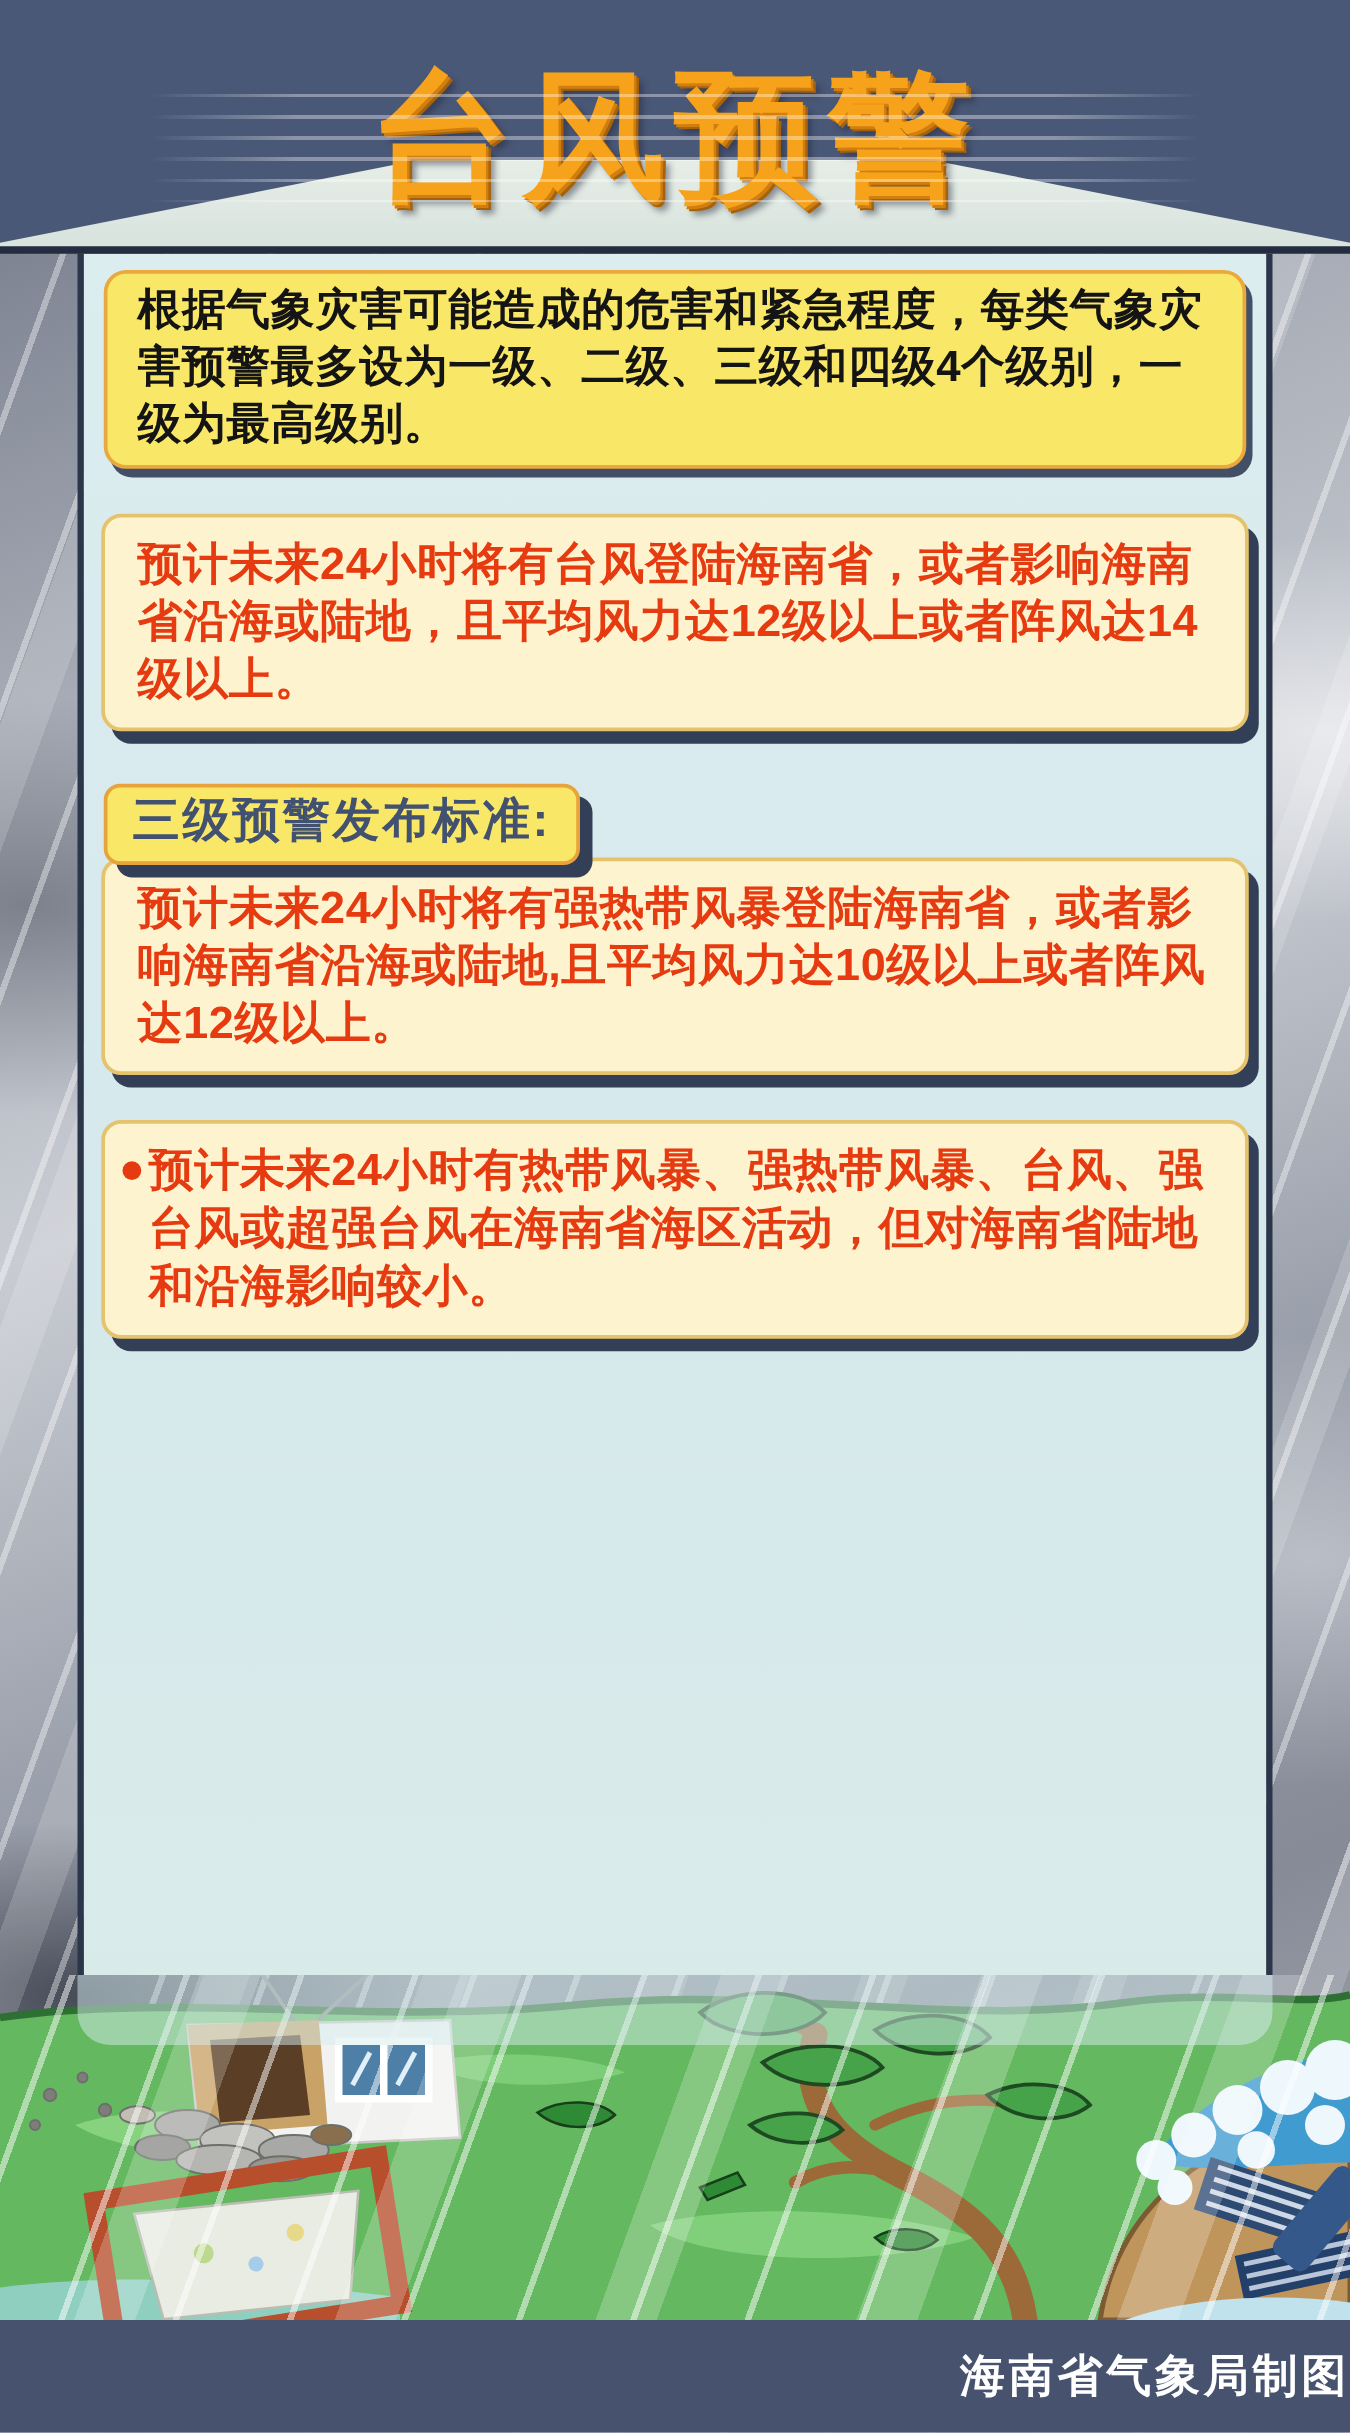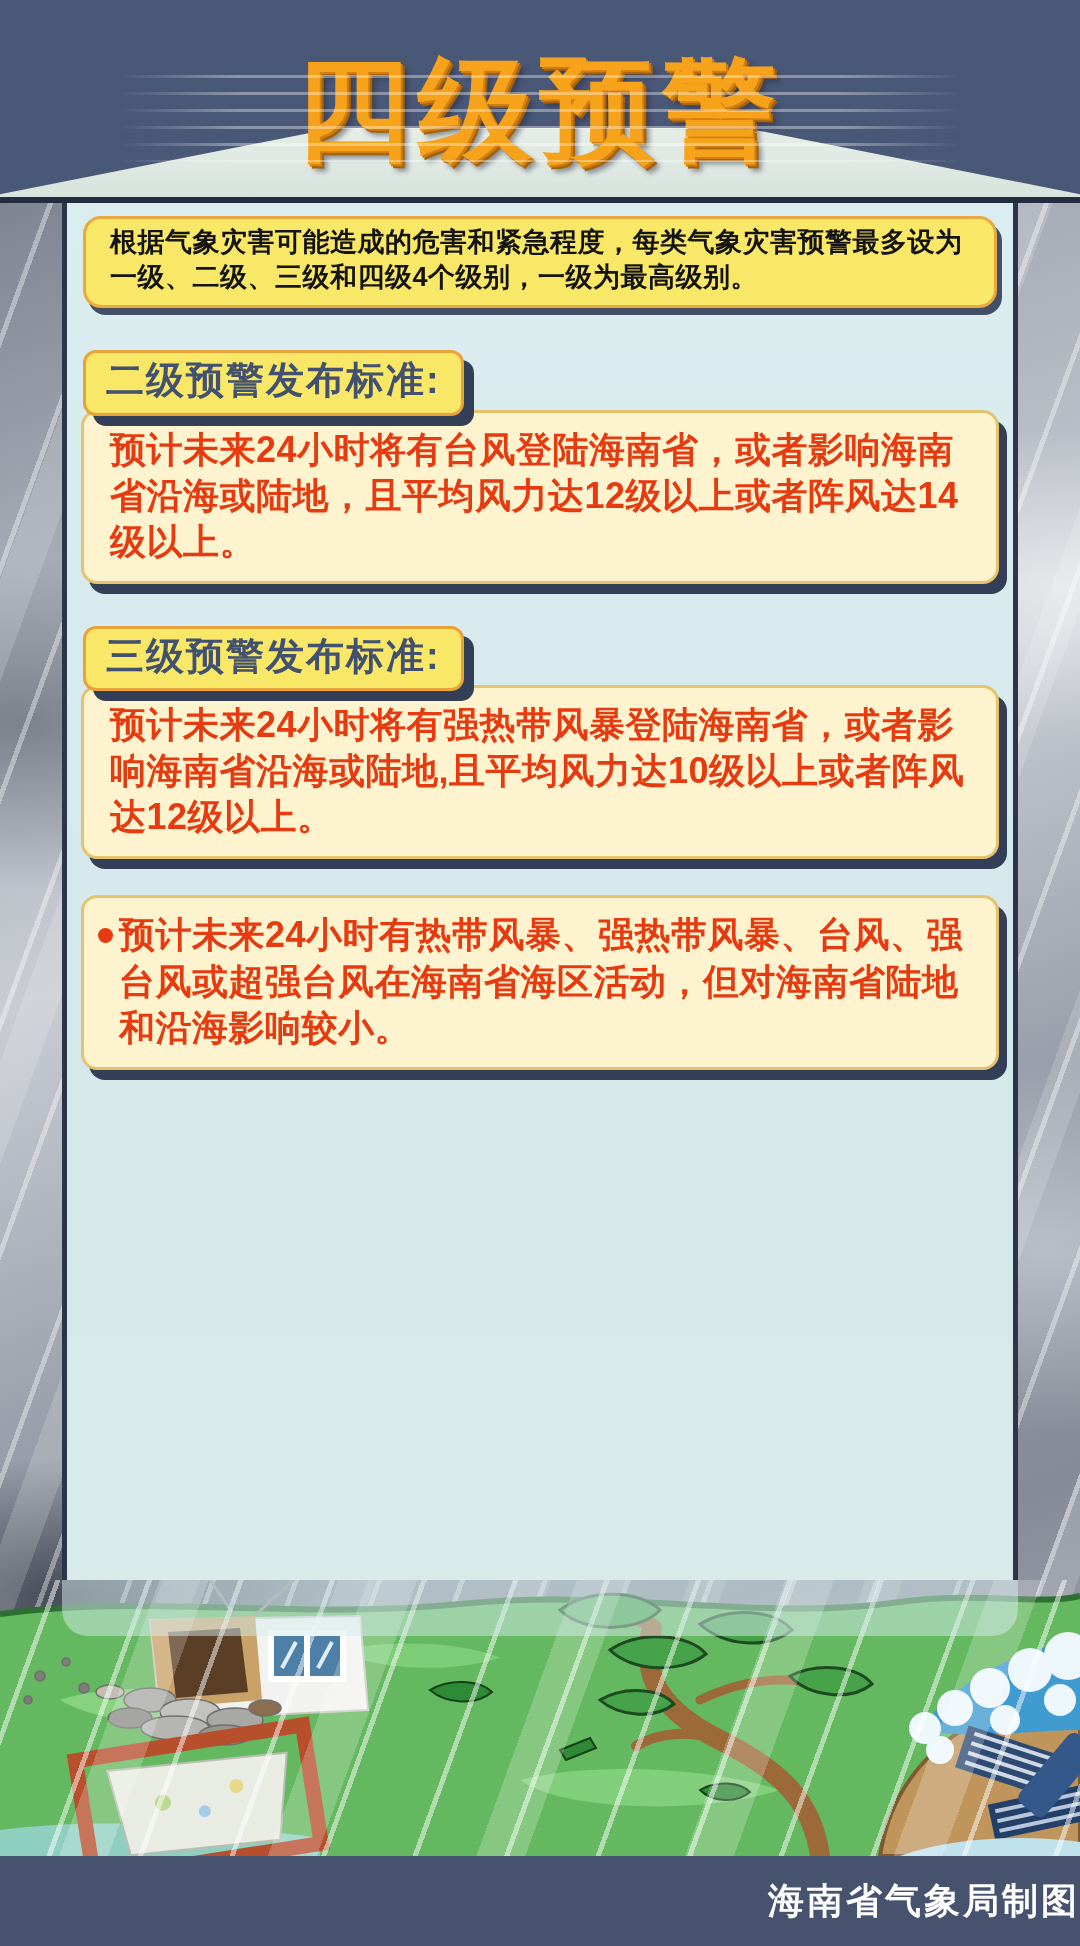--- a/index.html
+++ b/index.html
@@ -48,21 +48,21 @@
   .panel{
     position:absolute;left:62px;top:203px;width:956px;height:1377px;z-index:2;
     box-sizing:border-box;padding:13px 14px 0;
     background:linear-gradient(180deg,#dcedf0 0%,#d5e8eb 60%,#d9ebe9 100%);
     border-left:5px solid #2b364b;border-right:5px solid #2b364b;
   }
   .intro-box{
     background:#f9e767;border:3px solid #eaa93e;border-radius:18px;
     box-shadow:5px 7px 0 rgba(50,62,86,.9);
     padding:6px 24px 10px;margin:0 2px;
-    font-size:27px;line-height:1.3;font-weight:700;color:#141414;letter-spacing:.5px;
+    font-size:35px;line-height:1.3;font-weight:700;color:#141414;letter-spacing:.5px;
   }
   .section{margin-top:42px;}
   .section.first{margin-top:20px;}
   .tab{
     position:relative;z-index:2;display:inline-block;margin-left:2px;
     background:#f9e767;border:3px solid #e8a33a;border-radius:13px;
     box-shadow:10px 10px 0 #333f57;
     padding:3px 20px 7px;
     font-size:38px;line-height:1.3;font-weight:900;color:#41516f;letter-spacing:2px;
   }
@@ -100,35 +100,32 @@
 </head>
 <body>
 
 <div class="page">
 
   <div class="storm-bg"></div>
   <div class="ledge"></div>
   <div class="top-line"></div>
 
   <div class="title-wrap">
-    <span class="title-text">四级预警</span>
+    <span class="title-text">台风预警</span>
   </div>
   <div class="speed-lines"></div>
 
   <div class="panel">
 
     <div class="intro-box">
       <span>根据气象灾害可能造成的危害和紧急程度，每类气象灾害预警最多设为一级、二级、三级和四级4个级别，一级为最高级别。</span>
     </div>
 
 
     <div class="section">
-      <div class="tab">
-        <span>二级预警发布标准:</span>
-      </div>
       <div class="body-box">
         <span>预计未来24小时将有台风登陆海南省，或者影响海南省沿海或陆地，且平均风力达12级以上或者阵风达14级以上。</span>
       </div>
     </div>
 
     <div class="section">
       <div class="tab">
         <span>三级预警发布标准:</span>
       </div>
       <div class="body-box">

